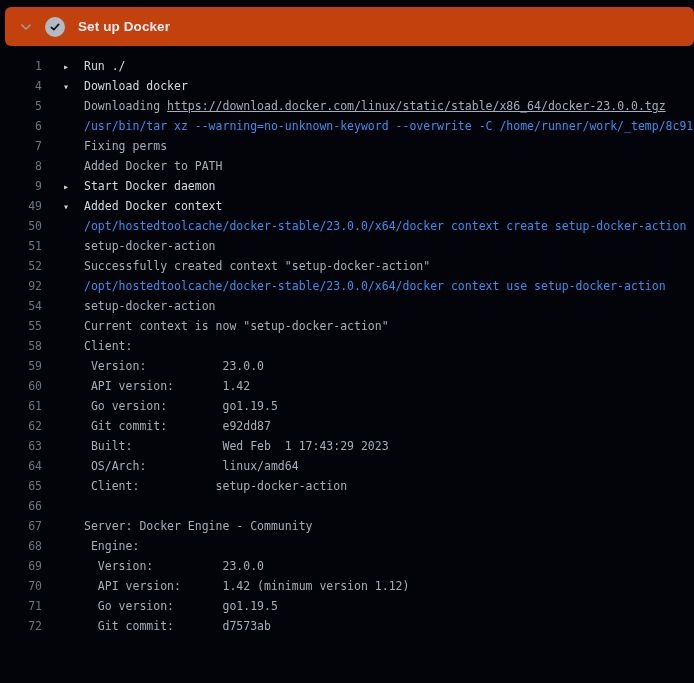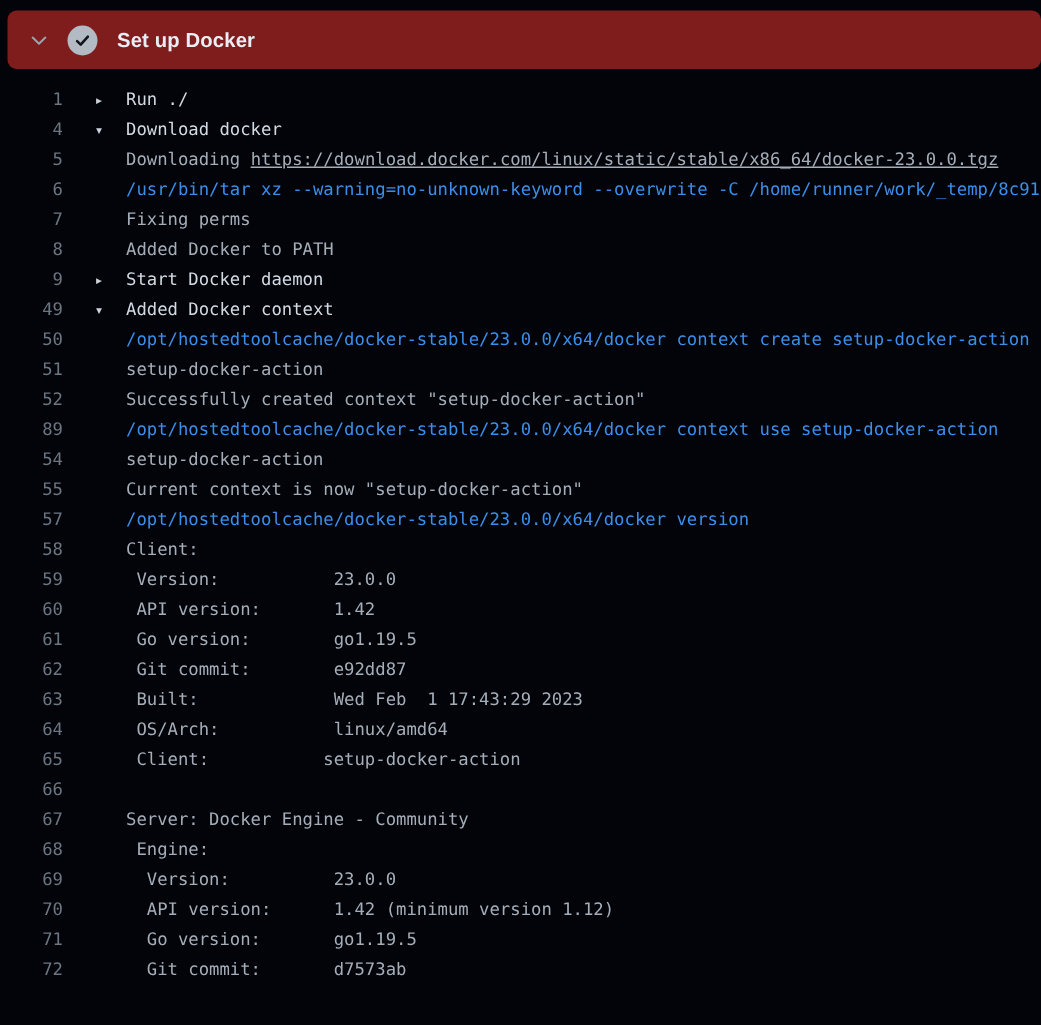--- a/index.html
+++ b/index.html
@@ -11,21 +11,21 @@
     overflow: hidden;
     font-family: "DejaVu Sans Mono", monospace;
   }
   
   .step-header {
     position: absolute;
     top: 7px;
     left: 5px;
     right: 0;
     height: 39px;
-    background: #7f1d1d;
+    background: #c2410c;
     border-radius: 6px;
     display: flex;
     align-items: center;
     padding-left: 14px;
     box-sizing: border-box;
     cursor: pointer;
   }
   .chev {
     width: 14px;
     height: 14px;
@@ -121,24 +121,23 @@
     <div class="row"><span class="num">4</span><span class="txt group"><span class="arrow">▾</span><span class="gtitle">Download docker</span></span></div>
     <div class="row"><span class="num">5</span><span class="txt content"><span>Downloading </span><span class="loglink">https://download.docker.com/linux/static/stable/x86_64/docker-23.0.0.tgz</span></span></div>
     <div class="row"><span class="num">6</span><span class="txt content"><span class="cmd">/usr/bin/tar xz --warning=no-unknown-keyword --overwrite -C /home/runner/work/_temp/8c91</span></span></div>
     <div class="row"><span class="num">7</span><span class="txt content"><span>Fixing perms</span></span></div>
     <div class="row"><span class="num">8</span><span class="txt content"><span>Added Docker to PATH</span></span></div>
     <div class="row"><span class="num">9</span><span class="txt group"><span class="arrow">▸</span><span class="gtitle">Start Docker daemon</span></span></div>
     <div class="row"><span class="num">49</span><span class="txt group"><span class="arrow">▾</span><span class="gtitle">Added Docker context</span></span></div>
     <div class="row"><span class="num">50</span><span class="txt content"><span class="cmd">/opt/hostedtoolcache/docker-stable/23.0.0/x64/docker context create setup-docker-action</span></span></div>
     <div class="row"><span class="num">51</span><span class="txt content"><span>setup-docker-action</span></span></div>
     <div class="row"><span class="num">52</span><span class="txt content"><span>Successfully created context "setup-docker-action"</span></span></div>
-    <div class="row"><span class="num">89</span><span class="txt content"><span class="cmd">/opt/hostedtoolcache/docker-stable/23.0.0/x64/docker context use setup-docker-action</span></span></div>
+    <div class="row"><span class="num">92</span><span class="txt content"><span class="cmd">/opt/hostedtoolcache/docker-stable/23.0.0/x64/docker context use setup-docker-action</span></span></div>
     <div class="row"><span class="num">54</span><span class="txt content"><span>setup-docker-action</span></span></div>
     <div class="row"><span class="num">55</span><span class="txt content"><span>Current context is now "setup-docker-action"</span></span></div>
-    <div class="row"><span class="num">57</span><span class="txt content"><span class="cmd">/opt/hostedtoolcache/docker-stable/23.0.0/x64/docker version</span></span></div>
     <div class="row"><span class="num">58</span><span class="txt content"><span>Client:</span></span></div>
     <div class="row"><span class="num">59</span><span class="txt content"><span> Version:           23.0.0</span></span></div>
     <div class="row"><span class="num">60</span><span class="txt content"><span> API version:       1.42</span></span></div>
     <div class="row"><span class="num">61</span><span class="txt content"><span> Go version:        go1.19.5</span></span></div>
     <div class="row"><span class="num">62</span><span class="txt content"><span> Git commit:        e92dd87</span></span></div>
     <div class="row"><span class="num">63</span><span class="txt content"><span> Built:             Wed Feb  1 17:43:29 2023</span></span></div>
     <div class="row"><span class="num">64</span><span class="txt content"><span> OS/Arch:           linux/amd64</span></span></div>
     <div class="row"><span class="num">65</span><span class="txt content"><span> Client:           setup-docker-action</span></span></div>
     <div class="row"><span class="num">66</span><span class="txt content"><span></span></span></div>
     <div class="row"><span class="num">67</span><span class="txt content"><span>Server: Docker Engine - Community</span></span></div>

